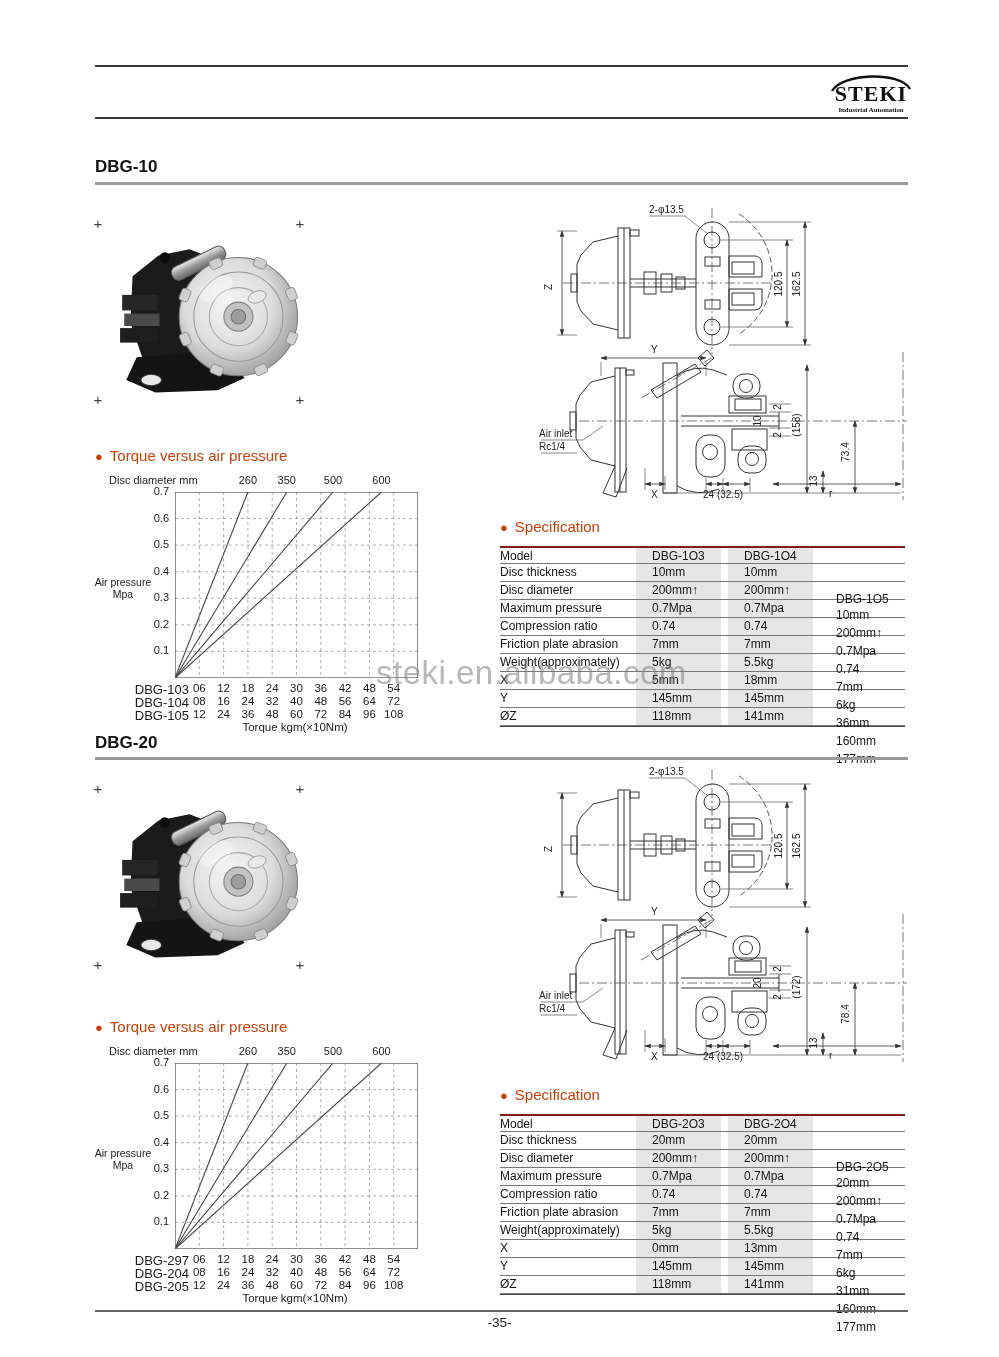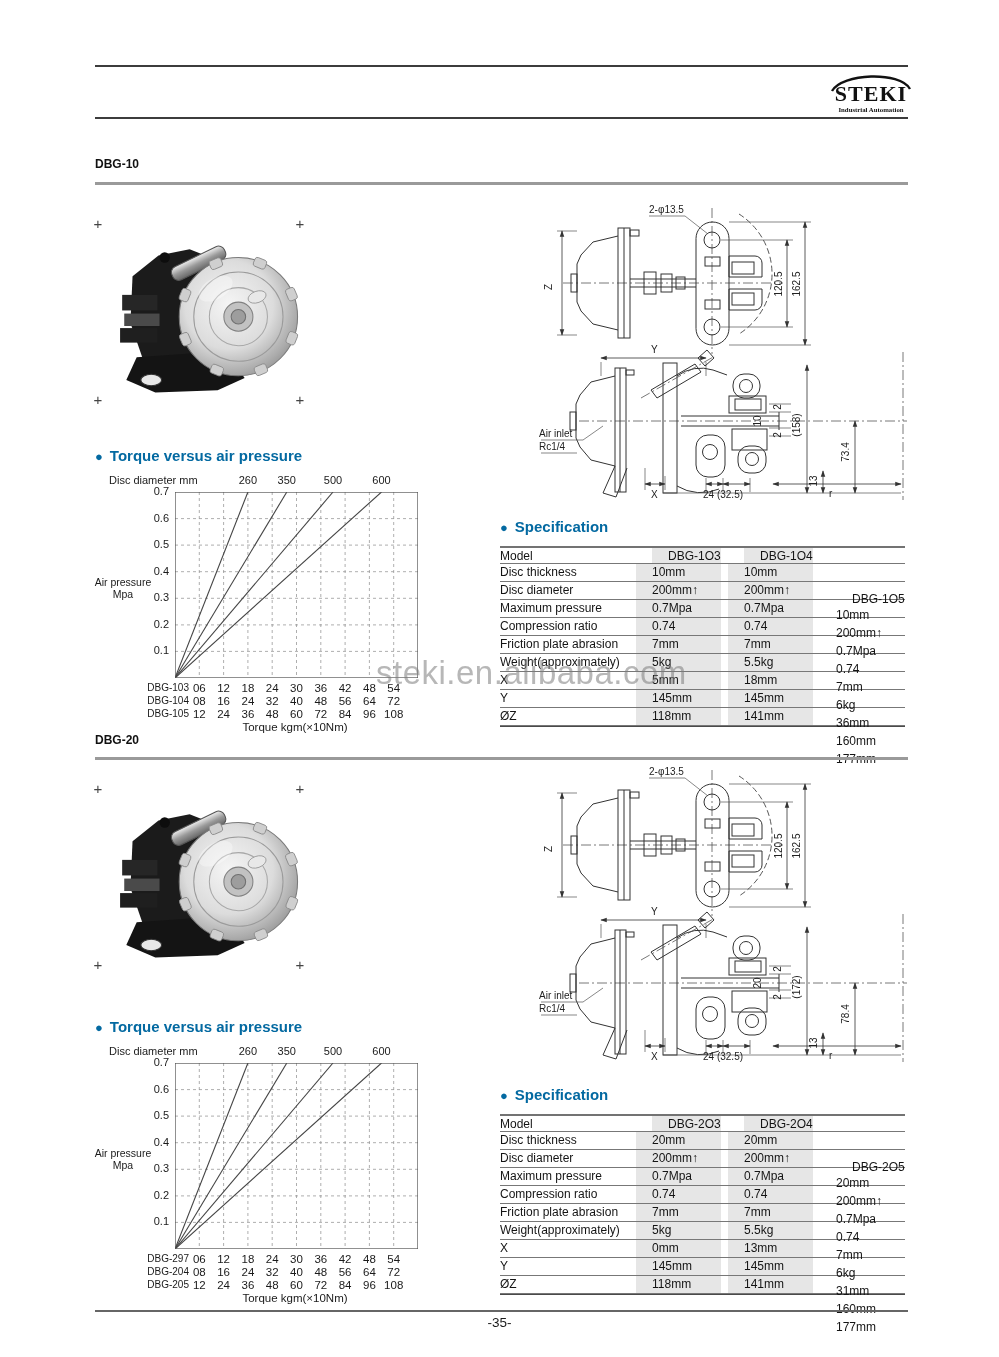--- a/index.html
+++ b/index.html
@@ -5,44 +5,44 @@
   * { margin:0; padding:0; box-sizing:border-box; }
   html,body { background:#ffffff; }
   #page {
     position:relative; width:999px; height:1357px; background:#fff;
     font-family:"Liberation Sans", sans-serif; color:#1a1a1a; overflow:hidden;
   }
   .abs { position:absolute; }
   .rule { position:absolute; background:#3c3c3c; }
   .rule-light { position:absolute; background:#9a9a9a; }
   #page-title { position:absolute; left:95px; top:76px; font-size:26px; letter-spacing:.5px; color:#111; white-space:nowrap; }
-  .sec-heading { position:absolute; font-size:12px; font-weight:bold; color:#111; }
-  .sub-heading { position:absolute; font-size:15px; font-weight:bold; color:#0369a1; white-space:nowrap; }
+  .sec-heading { position:absolute; font-size:17px; font-weight:bold; color:#111; }
+  .sub-heading { position:absolute; font-size:15px; font-weight:normal; color:#c2410c; white-space:nowrap; }
   .sub-heading .bullet { font-size:13px; margin-right:7px; }
   
   .photo { position:absolute; width:216px; height:196px; }
   .cropmark { position:absolute; width:12px; height:12px; font-size:15px; line-height:11px; text-align:center; color:#444; font-weight:400; }
   
   .chartbox { position:absolute; width:330px; height:272px; }
   .chartbox > div { position:absolute; white-space:nowrap; }
   .c-toplabel { left:14px; top:4px; font-size:11px; }
   .c-linelabel { top:4px; width:34px; text-align:center; font-size:11px; }
   .c-ytick { left:38px; width:36px; text-align:right; font-size:11px; }
   .c-ylabel { left:-4px; top:106px; width:64px; text-align:center; font-size:10.5px; line-height:12px; white-space:normal !important; }
   .c-plot { position:absolute; }
-  .c-rowlabel { left:36px; width:58px; text-align:right; font-size:10px; }
+  .c-rowlabel { left:36px; width:58px; text-align:right; font-size:13px; }
   .c-val { width:32px; text-align:center; font-size:11.5px; }
   .c-xlabel { left:120px; top:251px; width:160px; text-align:center; font-size:11.5px; }
   .grid { stroke:#999; stroke-width:.8; stroke-dasharray:3 3; }
   .dline { stroke:#444; stroke-width:1.1; }
   .frame { fill:none; stroke:#555; stroke-width:1.3; }
   
   .spec-table { position:absolute; width:405px; border-bottom:1.5px solid #4a4a4a; }
   .spec-row { display:flex; height:18px; line-height:17px; border-bottom:1px solid #777; }
-  .spec-row:first-child { border-top:2px solid #737373;gap:16px; }
+  .spec-row:first-child { border-top:2px solid #7f1d1d; }
   .spec-label { width:136px; font-size:12px; color:#141414; }
   .spec-cell { flex:1; background:#e6e6e6; margin-right:7px; padding-left:16px; font-size:12px; color:#141414; }
   .spec-cell:last-child { margin-right:0;margin-top:43px; }
   
   .dwg { position:absolute; width:382px; height:300px; }
   .dln { stroke:#333; stroke-width:1; fill:none; }
   .dthin { stroke:#555; stroke-width:.7; fill:none; }
   .dcl { stroke:#555; stroke-width:.8; fill:none; stroke-dasharray:10 3 2 3; }
   .ddash { stroke:#444; stroke-width:.9; fill:none; stroke-dasharray:6 3; }
   .ddim { stroke:#333; stroke-width:.8; fill:none; }

